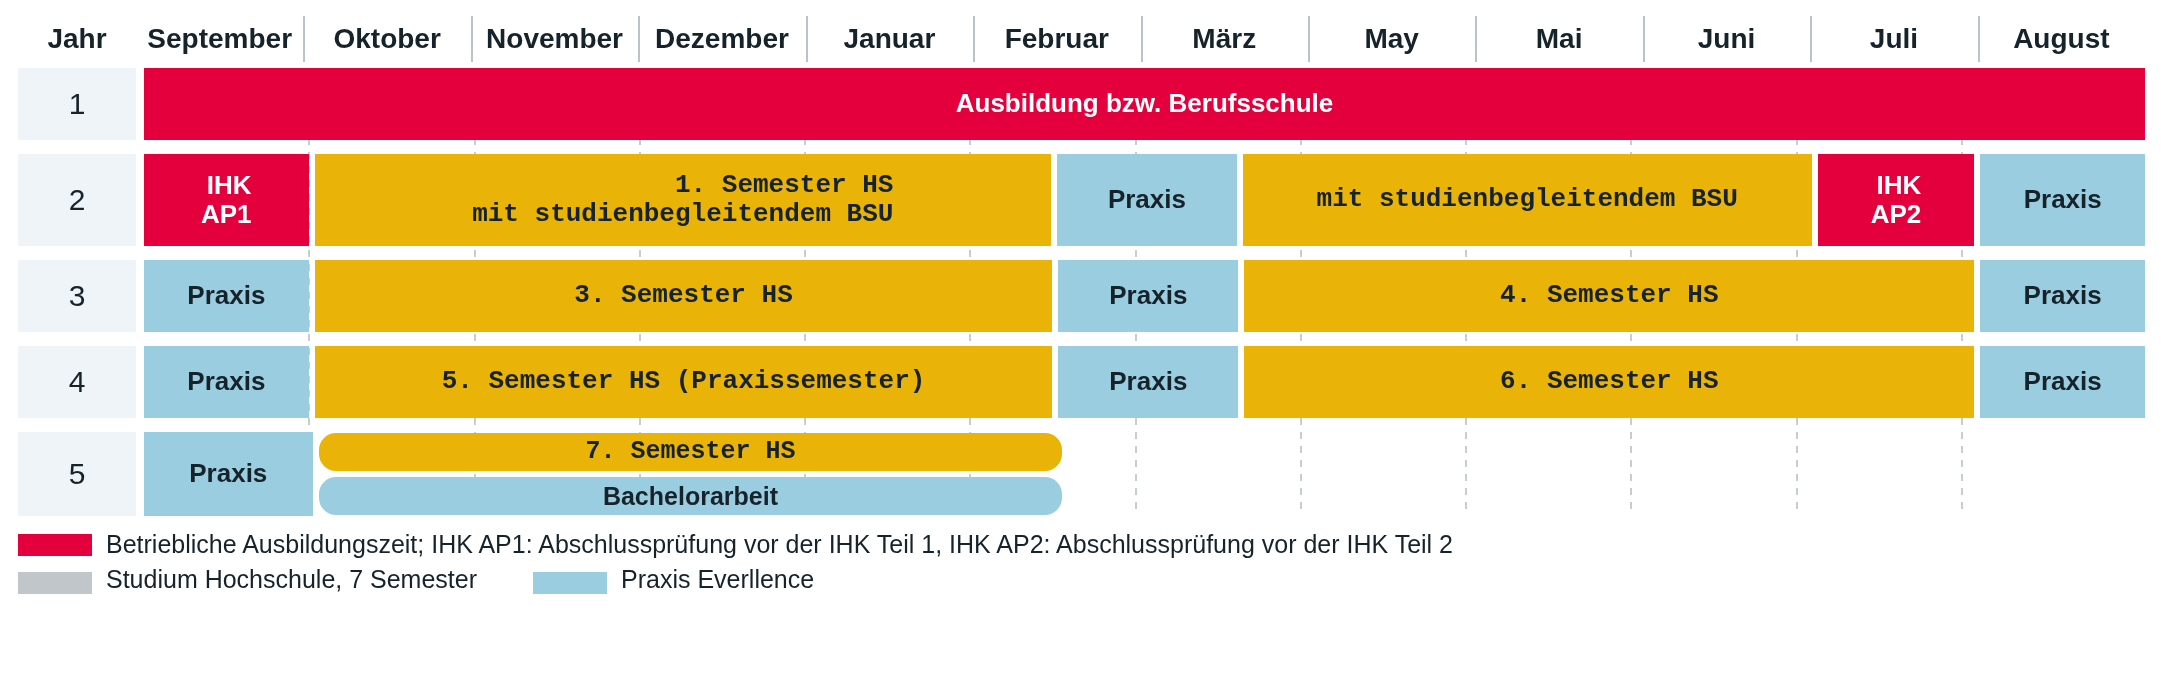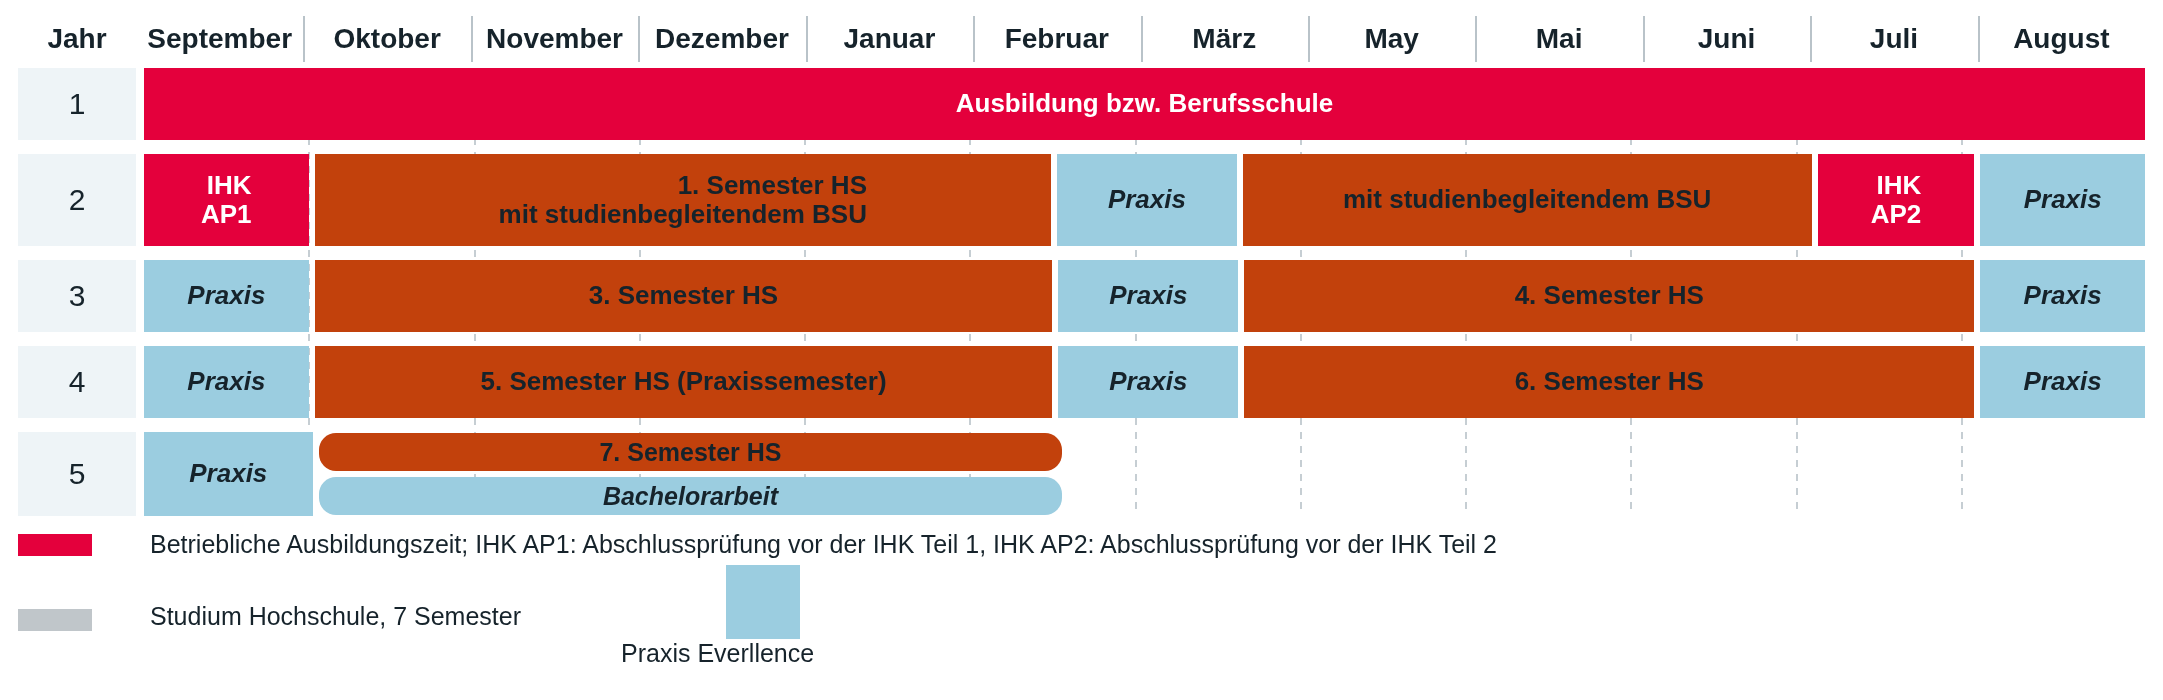--- a/index.html
+++ b/index.html
@@ -108,22 +108,22 @@
     align-items: center;
     justify-content: center;
     text-align: right;
     line-height: 1.12;
     font-size: 26px;
     font-weight: bold;
     box-sizing: border-box;
     padding: 0 6px;
   }
   .bar.red { background: #e4003c; color: #ffffff; }
-  .bar.grey { background: #c2410c; color: #16232b; }
-  .bar.blue { background: #9bcde0; color: #16232b; font-style: italic; }
+  .bar.grey { background: #eab308; color: #16232b; font-family: Liberation Mono, monospace; }
+  .bar.blue { background: #9bcde0; color: #16232b; }
   .bar.empty { background: transparent; }
   .bar.small { font-size: 25px; border-radius: 17px; }
   .bar .line2 { display: block; }
 
   .gap { flex: 0 0 6px; }
 
   
   .ticks {
     position: absolute;
     left: 126px;
@@ -163,23 +163,23 @@
   }
   .swatch {
     width: 74px;
     height: 22px;
     flex: 0 0 74px;
     margin-right: 14px;
   }
   .swatch.red { background: #e4003c; }
   .swatch.grey { background: #c0c6ca; }
   .swatch.blue { background: #9bcde0; }
-  .legend-text { white-space: nowrap; margin-left: 44px; }
+  .legend-text { white-space: nowrap; }
   .legend-item { display: flex; align-items: flex-end; }
-  .legend-item + .legend-item { margin-left: 56px; flex-direction: column; }
+  .legend-item + .legend-item { margin-left: 56px; }
 </style>
 </head>
 <body>
 
 <div class="sheet">
 
   <div class="header">
     <div class="hcell year col-year">Jahr</div>
     <div class="hcell month col-month">September</div>
     <div class="hcell month col-month">Oktober</div>

